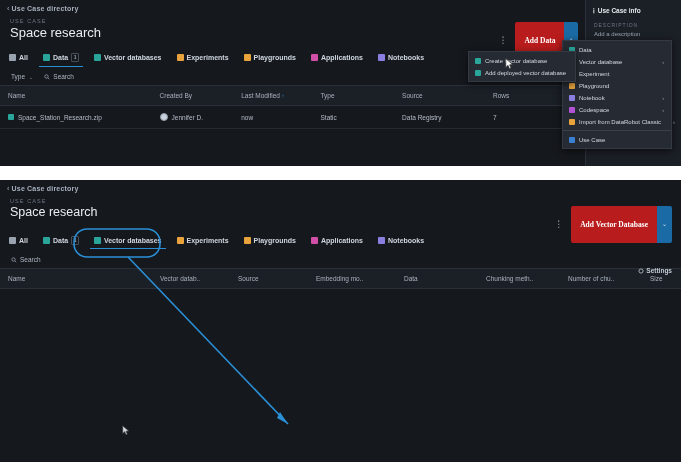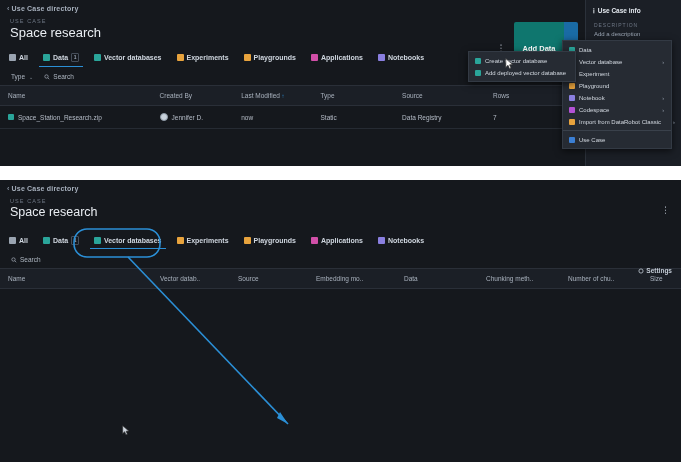--- a/index.html
+++ b/index.html
@@ -35,23 +35,23 @@
   }
   .usecase-title.big { font-size: 12.5px; }
 
   
   .actions { position: absolute; display: flex; align-items: center; gap: 6px; }
   .kebab {
     color: #b9c1cc; font-size: 9px; line-height: 1;
     letter-spacing: 0; cursor: pointer; padding: 0 2px;
   }
   .btn-primary {
-    background: #0f766e; color: #fff; border: none;
-    font-size: 7.5px; font-weight: bold; font-family: Liberation Sans, sans-serif;
-    padding: 22px 9px; border-radius: 2px 0 0 2px; cursor: pointer;
+    background: #b91c1c; color: #fff; border: none;
+    font-size: 7.5px; font-weight: bold; font-family: Liberation Serif, serif;
+    padding: 14px 9px; border-radius: 2px 0 0 2px; cursor: pointer;
     white-space: nowrap;
   }
   .btn-caret {
     background: #1a6ba5; color: #dce6f0; border: none;
     font-size: 6px; padding: 4px 5px; border-radius: 0 2px 2px 0;
     cursor: pointer; line-height: 1.2;
   }
   .split { display: flex; }
 
   
@@ -324,20 +324,24 @@
 
   <div class="breadcrumb">
     <span class="chev">‹</span><span>Use Case directory</span>
   </div>
 
   <div class="usecase-label">USE CASE</div>
   <div class="usecase-title big">Space research</div>
 
   <div class="actions" style="right:9px; top:26px;">
     <span class="kebab">⋮</span>
+    <span class="split">
+      <button class="btn-primary">Add Vector Database</button>
+      <button class="btn-caret">⌄</button>
+    </span>
   </div>
 
   <div class="tabs" id="tabs-bottom" style="margin-top:13px;">
       <div class="tab">
         <span class="ic" style="background: rgb(154, 164, 177);"></span>
         <span>All</span>
       </div>
       <div class="tab">
         <span class="ic" style="background: rgb(42, 165, 154);"></span>
         <span>Data</span>

